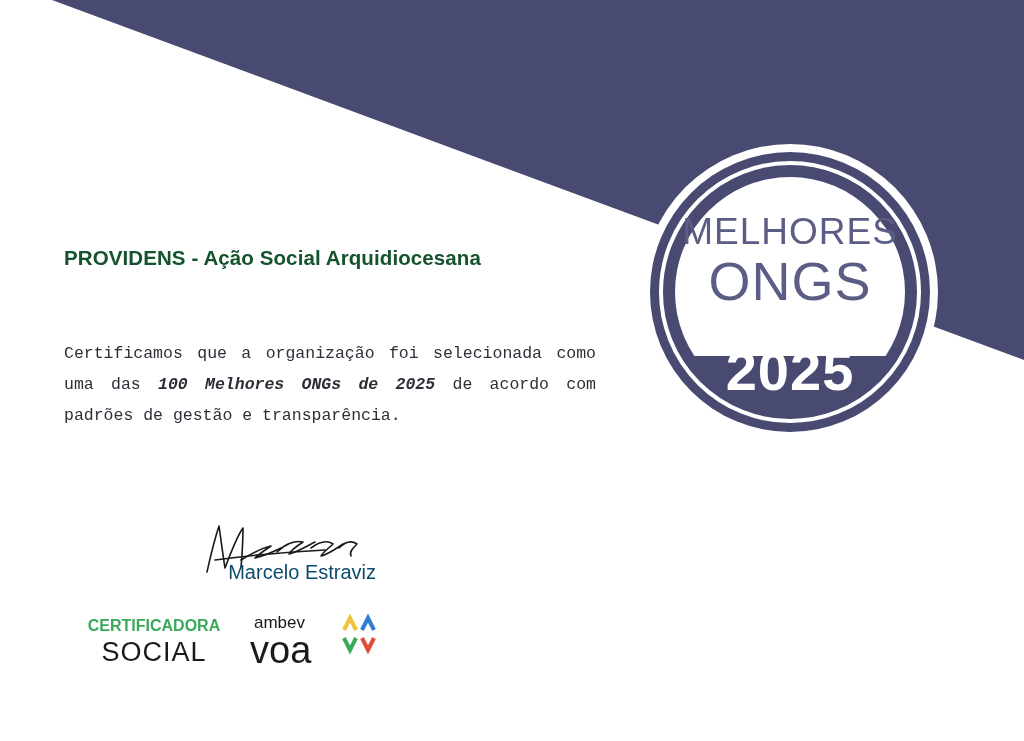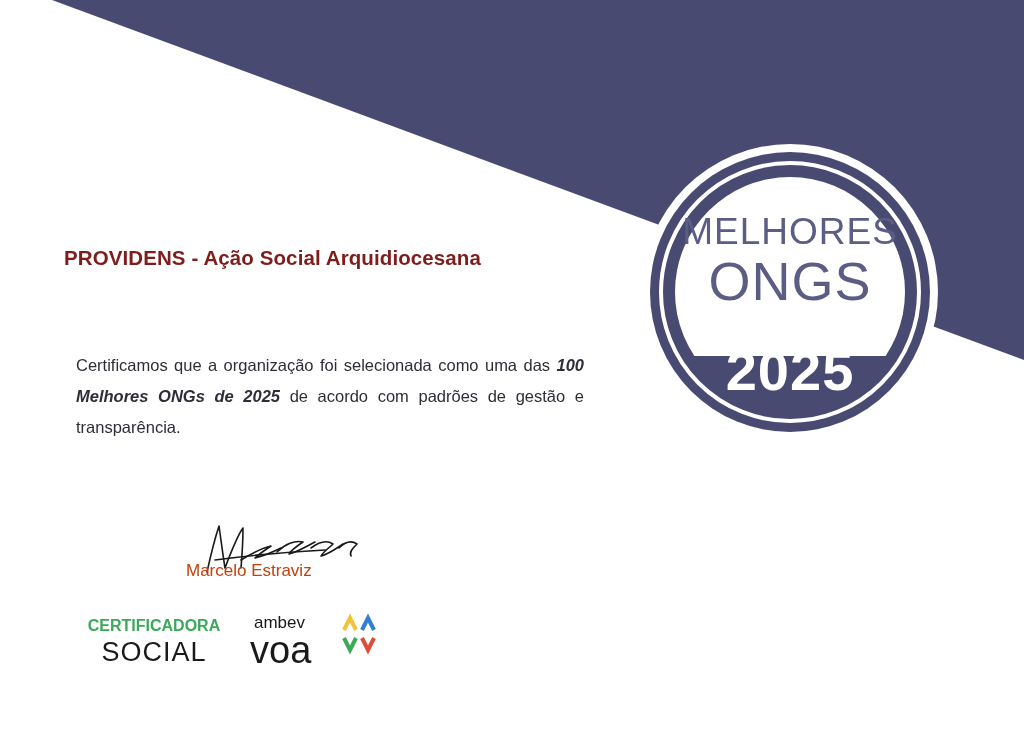--- a/index.html
+++ b/index.html
@@ -26,59 +26,60 @@
     pointer-events: none;
   }
 
   
   .org-title {
     position: absolute;
     left: 64px;
     top: 246px;
     font-size: 20.5px;
     font-weight: bold;
-    color: #7f1d1d;
+    color: #14532d;
     letter-spacing: 0.1px;
     white-space: nowrap;
   }
 
   .body-text {
     position: absolute;
     left: 64px;
     top: 338px;
     width: 532px;
     font-size: 16.5px;
     color: #2e2e38;
     line-height: 31px;
     text-align: justify;
   }
   .body-text p {
-    margin: 12px;
+    margin: 0;
+    font-family: Liberation Mono, monospace;
   }
   .body-text .strong-italic {
     font-weight: bold;
     font-style: italic;
   }
 
   
   .signature {
     position: absolute;
     left: 185px;
     top: 516px;
     width: 190px;
     height: 70px;
   }
   .signature-name {
     position: absolute;
     left: 186px;
     top: 561px;
     width: 190px;
-    text-align: left;
-    font-size: 17px;
-    color: #c2410c;
+    text-align: right;
+    font-size: 20px;
+    color: #0c4a6e;
   }
 
   
   .seal {
     position: absolute;
     left: 640px;
     top: 142px;
     width: 300px;
     height: 300px;
   }

